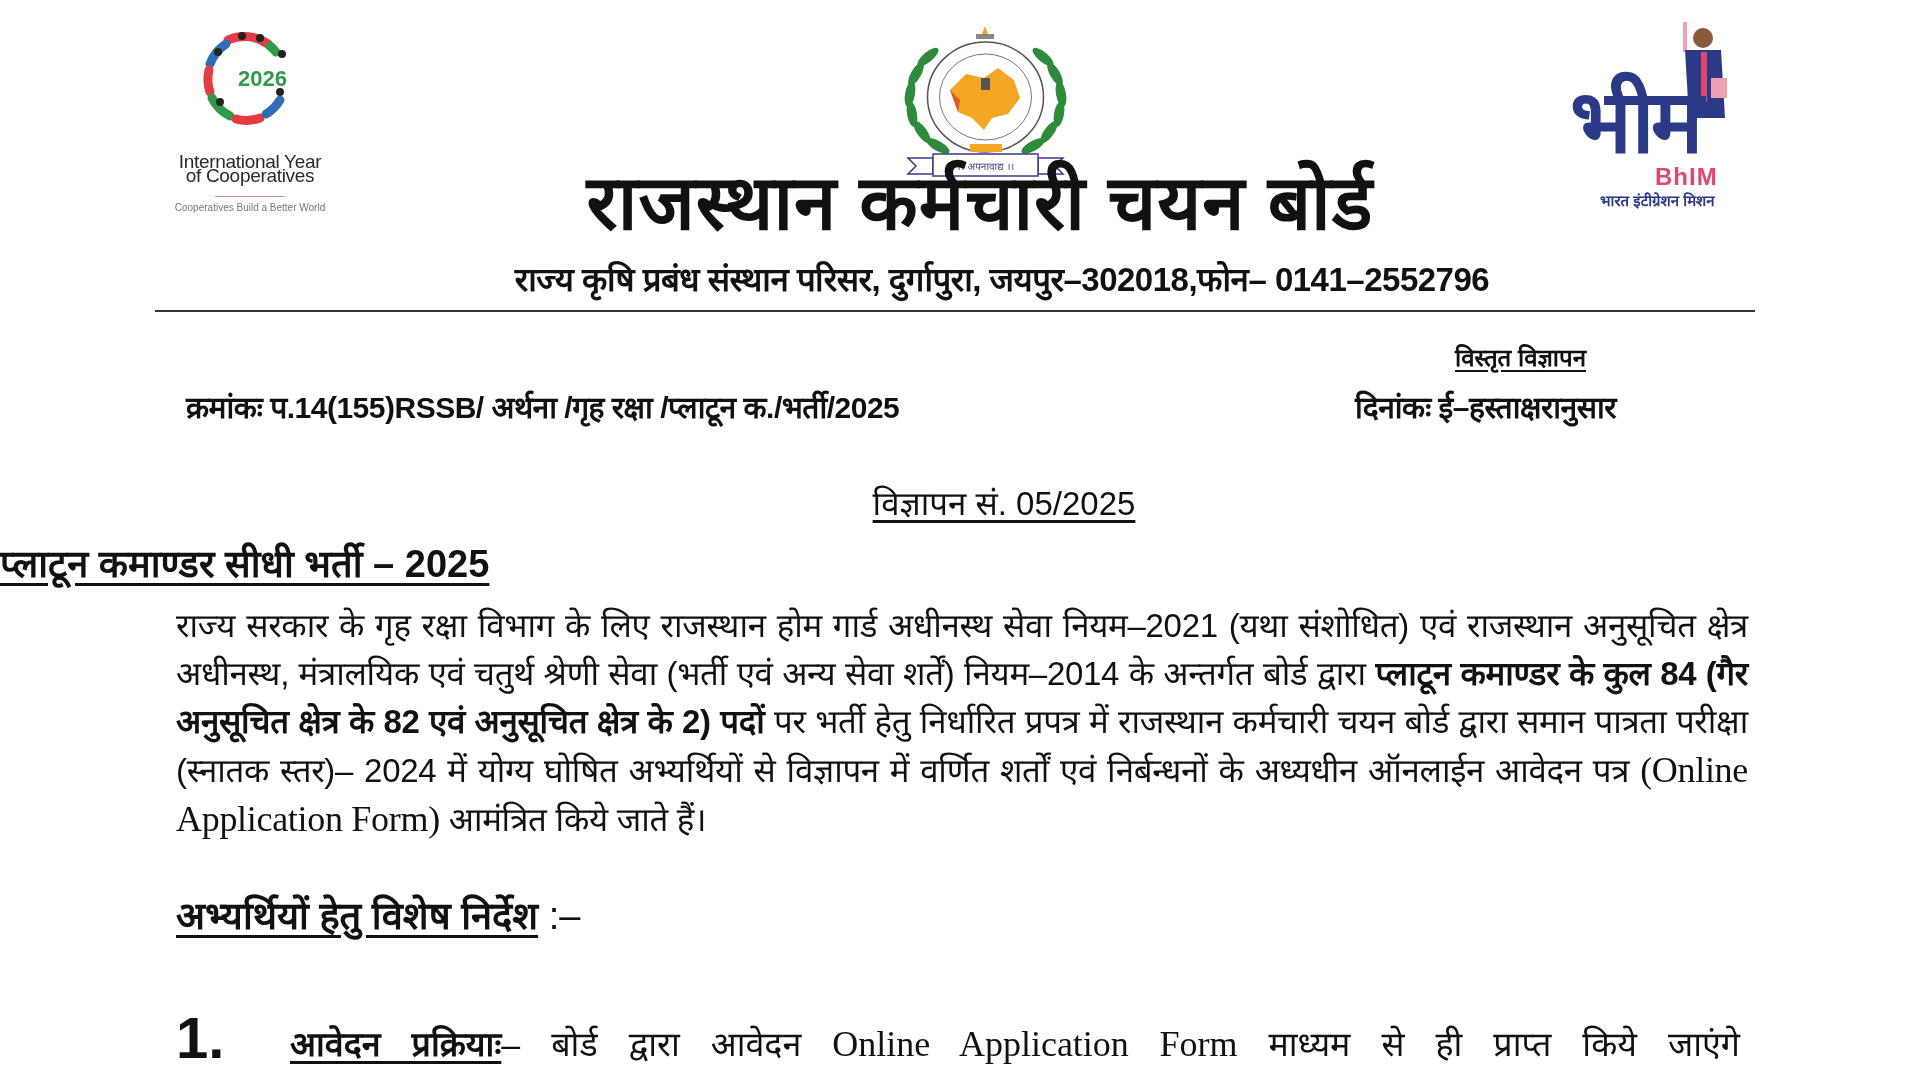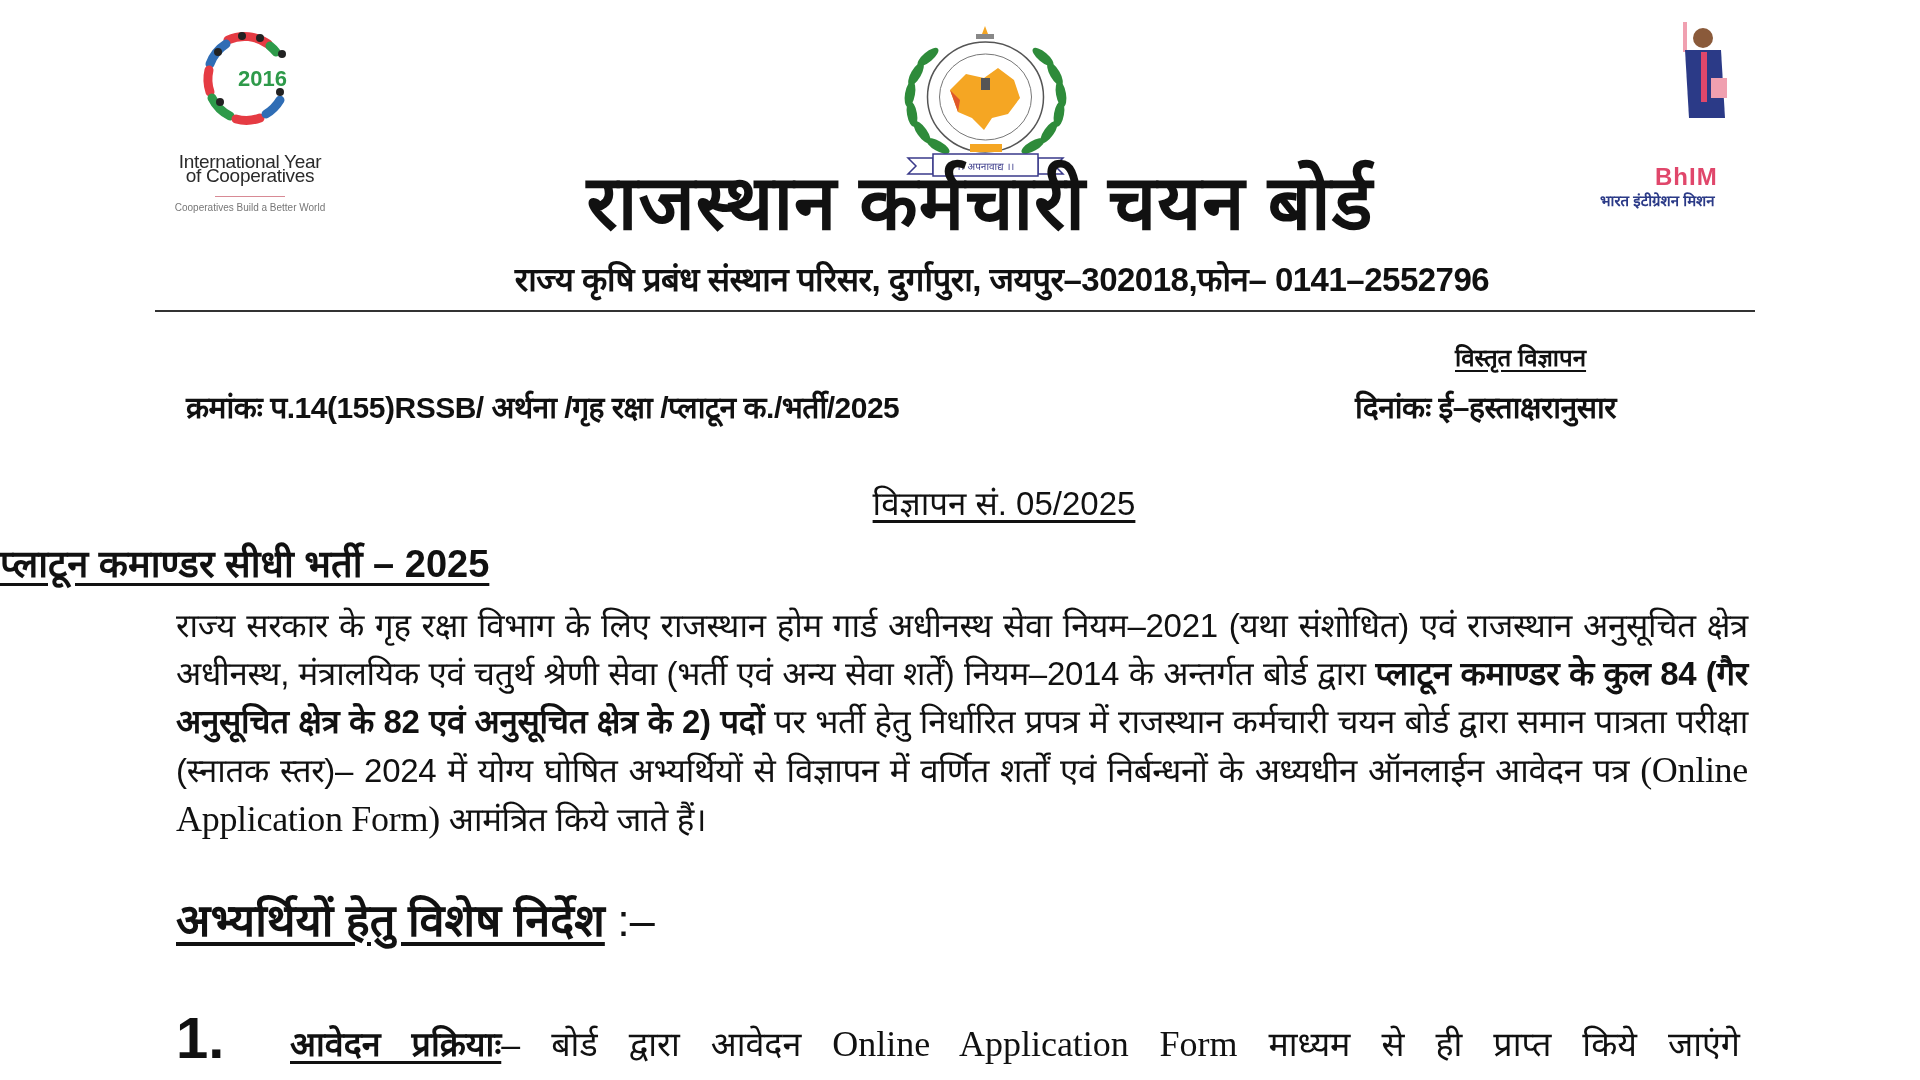--- a/index.html
+++ b/index.html
@@ -42,21 +42,21 @@
 
   
   #ad-number { left: 0; width: 1920px; top: 480px; text-align: center; font-size: 33px; text-decoration: underline; text-underline-offset: 5px; padding-right: 0px; box-sizing: border-box; margin-left: 44px; }
   #ad-heading { left: 0; width: 1920px; top: 536px; text-align: left; font-size: 38px; font-weight: bold; text-decoration: underline; text-underline-offset: 6px; }
 
   
   #intro-paragraph { left: 176px; top: 602px; width: 1572px; font-size: 33px; line-height: 48px; text-align: justify; letter-spacing: -0.3px; }
   #intro-paragraph b { font-weight: bold; }
   .latin { font-family: "Liberation Serif", "DejaVu Serif", serif; font-size: 36px; }
 
-  #instructions-heading { left: 176px; top: 888px; font-size: 45px; font-weight: bold; }
+  #instructions-heading { left: 176px; top: 888px; font-size: 38px; font-weight: bold; }
   #instructions-heading .ul { text-decoration: underline; text-underline-offset: 6px; }
   #instructions-heading .suffix { font-weight: normal; }
 
   
   #sec1-number { left: 176px; top: 1006px; font-size: 58px; font-weight: bold; line-height: 64px; }
   #sec1-line { left: 290px; top: 1020px; width: 1450px; font-size: 34px; line-height: 48px; text-align: justify; text-align-last: justify; }
   #sec1-title { font-weight: bold; text-decoration: underline; text-underline-offset: 5px; }
   #sec1-next { left: 290px; top: 1068px; width: 1450px; height: 14px; overflow: hidden; font-size: 34px; line-height: 48px; color: #111; }
 </style>
 </head>
@@ -71,21 +71,21 @@
     <path d="M38 89 A40 40 0 0 0 62 88" stroke="#e53b43" stroke-width="9" fill="none" stroke-linecap="round"></path>
     <path d="M68 84 A40 40 0 0 0 82 70" stroke="#2f6db5" stroke-width="9" fill="none" stroke-linecap="round"></path>
     <path d="M78 22 A40 40 0 0 0 72 16" stroke="#2e9a4a" stroke-width="9" fill="none" stroke-linecap="round"></path>
     <circle cx="44" cy="6" r="4" fill="#222"></circle>
       <circle cx="62" cy="8" r="4" fill="#222"></circle>
     <circle cx="20" cy="22" r="4" fill="#222"></circle>
       <circle cx="84" cy="24" r="4" fill="#222"></circle>
     <circle cx="22" cy="72" r="4" fill="#222"></circle>
       <circle cx="82" cy="62" r="4" fill="#222"></circle>
   </svg>
-  <span id="coop-year">2016</span>
+  <span id="coop-year">2026</span>
   <div id="coop-line1">International Year</div>
   <div id="coop-line2">of Cooperatives</div>
   <div id="coop-sep"></div>
   <div id="coop-tag">Cooperatives Build a Better World</div>
 </div>
 
 <svg id="emblem" class="abs" viewBox="0 0 195 160">
 
   <path d="M97 4 L100 12 L94 12 Z" fill="#f5a623"></path>
   <rect x="88" y="12" width="18" height="5" fill="#888"></rect>
@@ -120,20 +120,21 @@
 </svg>
 
 <div id="bhim-logo" class="abs">
   <svg style="position:absolute;left:95px;top:0;width:80px;height:110px" viewBox="0 0 80 110">
     <rect x="28" y="4" width="4" height="30" fill="#f0a0b0"></rect>
     <circle cx="48" cy="20" r="10" fill="#8a5a3a"></circle>
     <path d="M30 32 L66 32 L70 100 L34 100 Z" fill="#2b3a87"></path>
     <rect x="46" y="34" width="6" height="50" fill="#e0476b"></rect>
     <rect x="56" y="60" width="16" height="20" fill="#f0a0b0"></rect>
   </svg>
+  <span id="bhim-word">भीम</span>
   <span id="bhim-latin">BhIM</span>
   <span id="bhim-sub">भारत इंटीग्रेशन मिशन</span>
 </div>
 
 <div id="org-title" class="abs">राजस्थान कर्मचारी चयन बोर्ड</div>
 <div id="org-address" class="abs">राज्य कृषि प्रबंध संस्थान परिसर, दुर्गापुरा, जयपुर–302018,फोन– 0141–2552796</div>
 <div id="header-rule" class="abs"></div>
 
 <div id="detail-ad-label" class="abs">विस्तृत विज्ञापन</div>
 <div id="ref-number" class="abs">क्रमांकः प.14(155)RSSB/ अर्थना /गृह रक्षा /प्लाटून क./भर्ती/2025</div>

